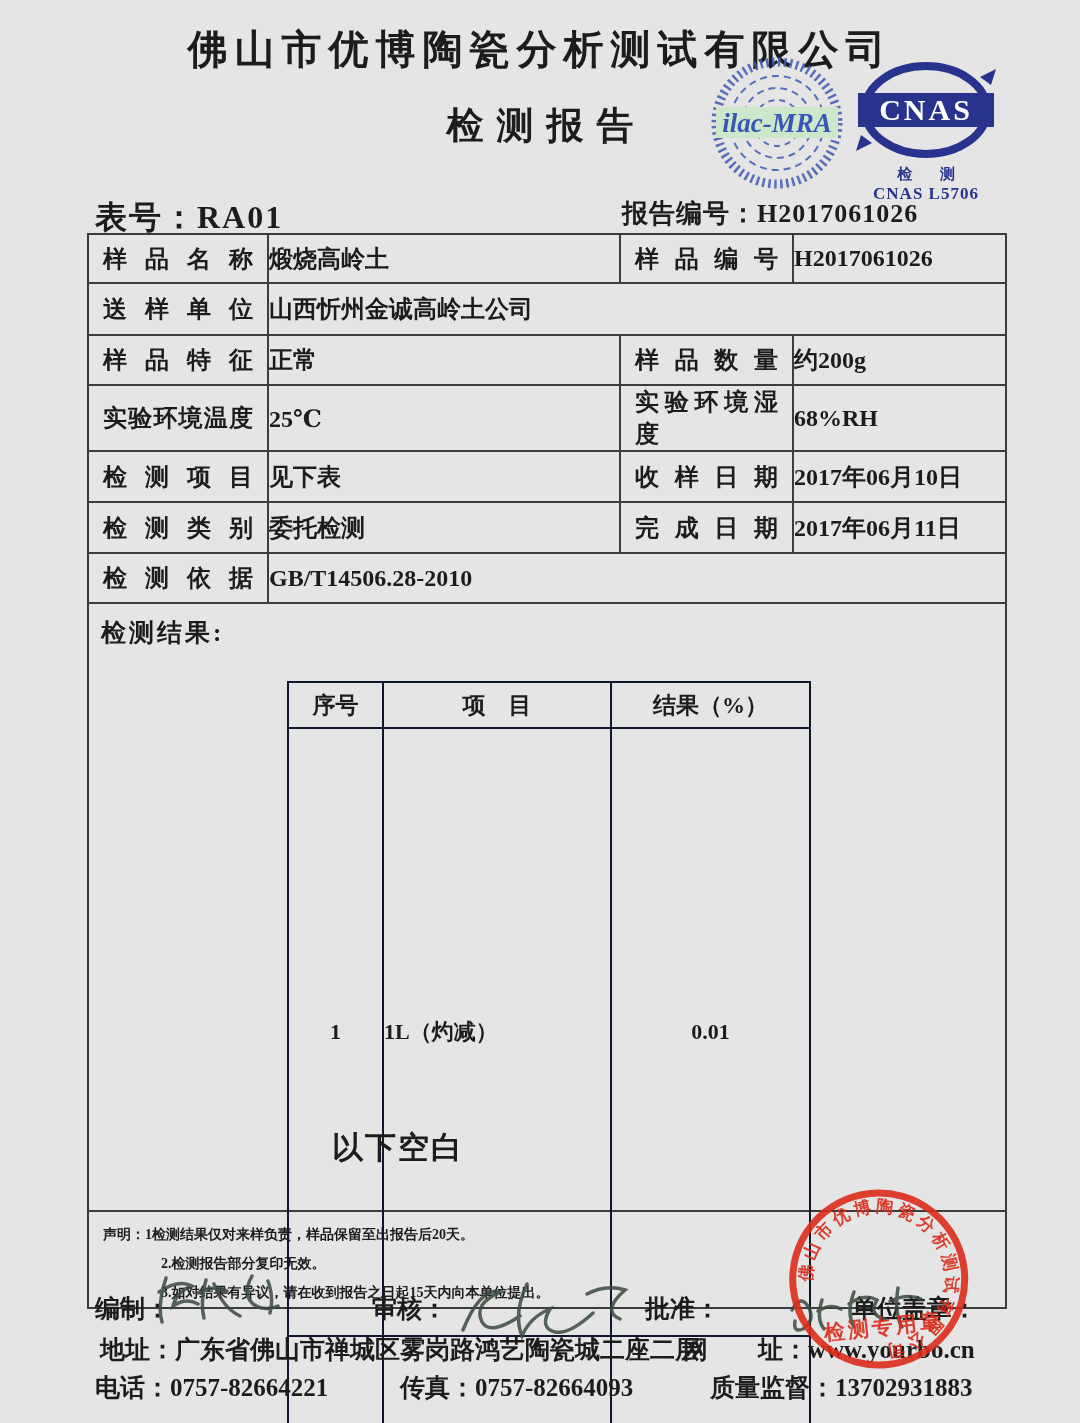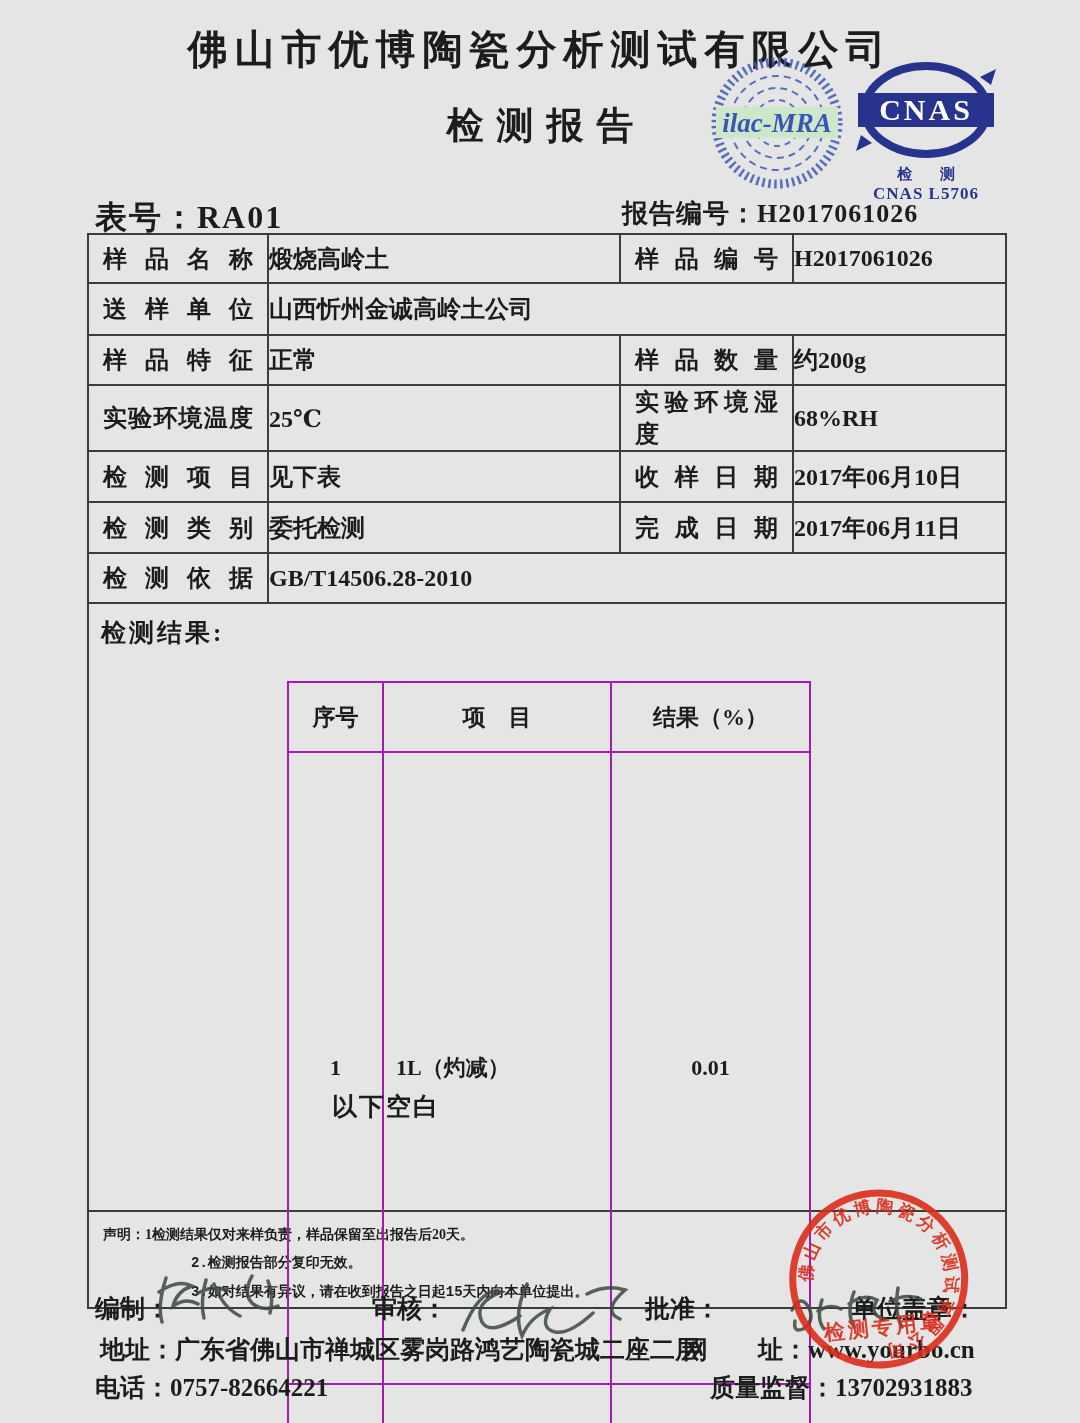--- a/index.html
+++ b/index.html
@@ -28,29 +28,29 @@
   .lab .j{text-align:justify;text-align-last:justify;padding:0 14px;}
   .val{padding-left:16px;font-weight:600;border-radius:7px;}
   tr.rA td{height:47px} tr.rB td{height:50px} tr.rC td{height:48px}
   tr.rD td{height:49px} tr.rE td{height:49px} tr.rF td{height:49px} tr.rG td{height:48px}
   tr.rRes td{height:606px} tr.rDecl td{height:92px}
   
   .results-cell{position:relative;vertical-align:top;}
   .results-label{position:absolute;top:12px;left:12px;font-size:25px;font-weight:bold;letter-spacing:3px;}
   .results-table{position:absolute;left:198px;top:77px;width:522px;border-collapse:collapse;
     table-layout:fixed;font-size:22px;text-align:center;}
-  .results-table td,.results-table th{border:2px solid #a21caf;height:42px;font-weight:600;padding:12px;margin-left:24px;}
+  .results-table td,.results-table th{border:2px solid #0f172a;height:42px;font-weight:600;padding:0;margin-left:24px;}
   .results-table th{height:44px;font-weight:bold;font-size:23px;}
   .rt-item{text-align:left;padding-left:12px;}
-  .end-note{position:absolute;left:243px;top:486px;font-size:25px;font-weight:600;letter-spacing:2px;}
+  .end-note{position:absolute;left:243px;top:523px;font-size:31px;font-weight:600;letter-spacing:2px;}
   
   .decl-cell{vertical-align:top;}
   .decl-inner{padding:8px 10px 0 14px;font-size:14px;font-weight:bold;}
   .decl-line{line-height:29px;white-space:nowrap;}
-  .decl-indent{margin-left:88px;font-family:Liberation Mono, monospace;}
+  .decl-indent{margin-left:58px;}
   
   .f{position:absolute;font-size:25px;font-weight:bold;white-space:nowrap;}
   .f .v{font-weight:600;}
   .f-prepared{left:95px;top:1292px;} .f-review{left:372px;top:1292px;}
   .f-approve{left:645px;top:1292px;} .f-seal{left:852px;top:1292px;}
   .f-addr{left:100px;top:1333px;} .f-web{left:683px;top:1333px;}
   .f-tel{left:95px;top:1371px;} .f-fax{left:400px;top:1371px;} .f-qc{left:710px;top:1371px;}
   .sig{position:absolute;}
   .sig path{stroke:#3c4a40;stroke-width:3.5;fill:none;stroke-linecap:round;opacity:.85;}
   
@@ -229,20 +229,23 @@
 
   <div class="f f-addr">
     <span>地址：</span><span class="v">广东省佛山市禅城区雾岗路鸿艺陶瓷城二座二层</span>
   </div>
   <div class="f f-web">
     <span>网　　址：</span><span class="v">www.yourbo.cn</span>
   </div>
   <div class="f f-tel">
     <span>电话：</span><span class="v">0757-82664221</span>
   </div>
+  <div class="f f-fax">
+    <span>传真：</span><span class="v">0757-82664093</span>
+  </div>
   <div class="f f-qc">
     <span>质量监督：</span><span class="v">13702931883</span>
   </div>
 
   <div class="stamp">
     <svg width="210" height="195" viewBox="0 0 210 195">
       <circle cx="105" cy="97" r="86" fill="none" stroke="#da2c1a" stroke-width="7" opacity="0.9"></circle>
       <defs>
         <path id="stamp-arc" d="M105,97 m-67,0 a67,67 0 1,1 134,0 a67,67 0 1,1 -134,0"></path>
       </defs>

